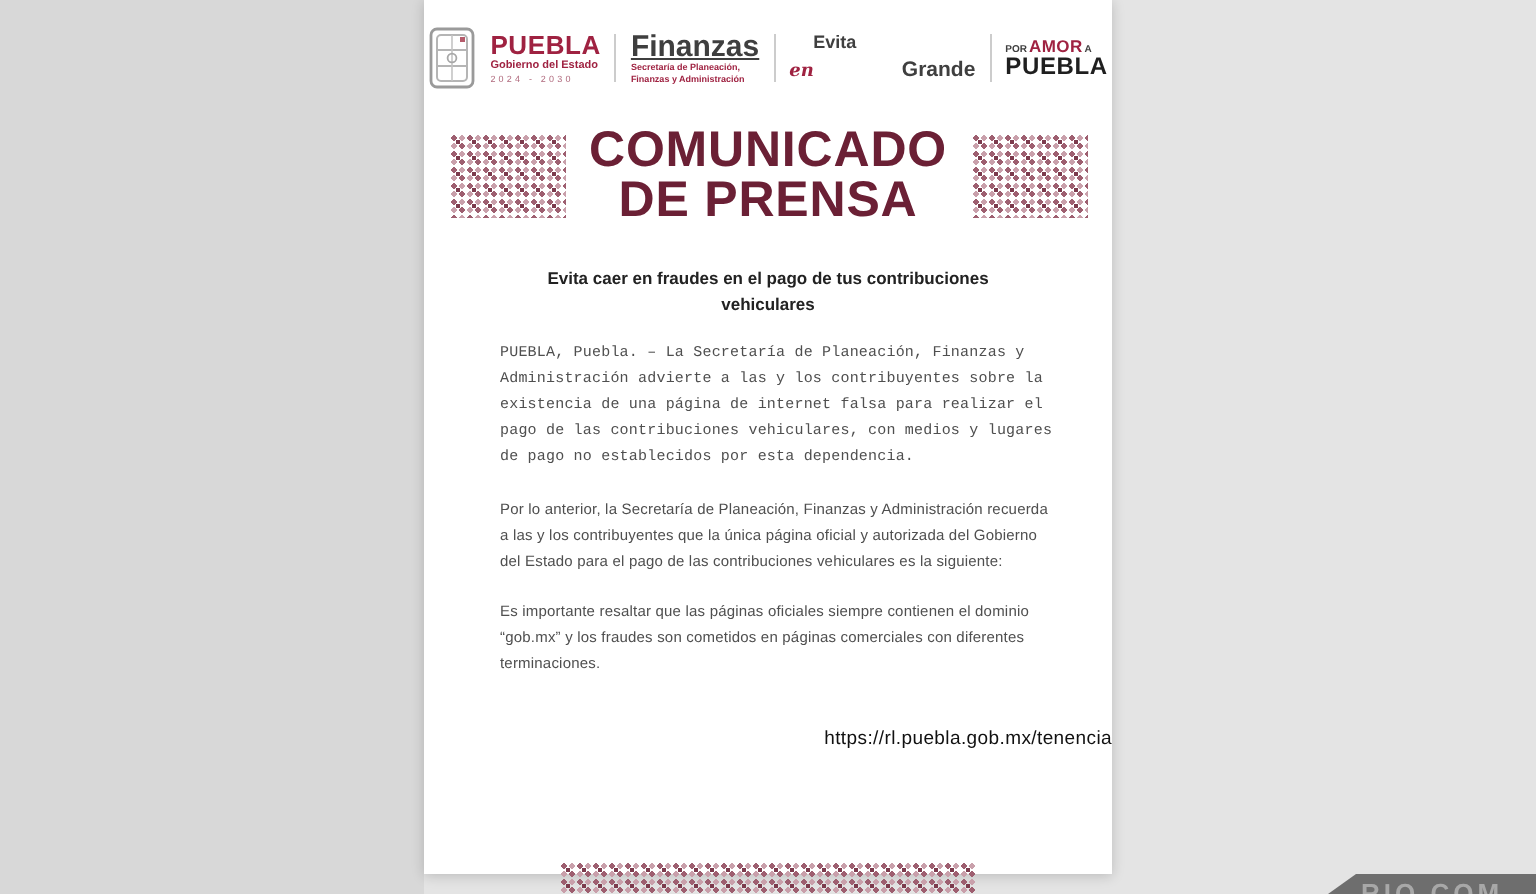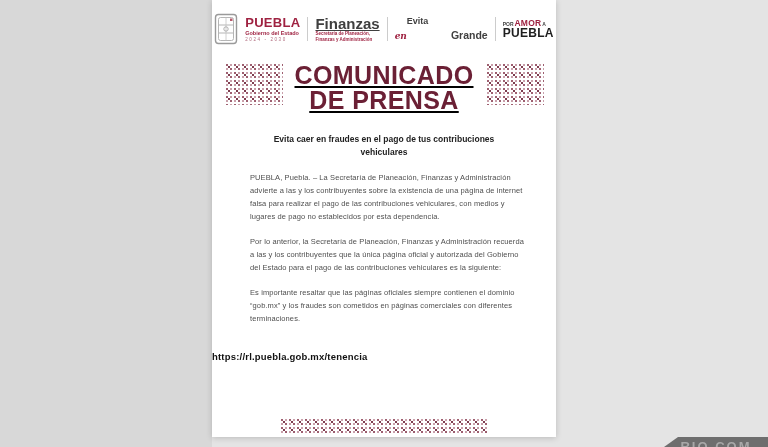--- a/index.html
+++ b/index.html
@@ -39,27 +39,27 @@
     background-image:
       radial-gradient(circle 1.3px at 2px 2px,#9e5f70 100%,transparent 100%),
       radial-gradient(circle 1.3px at 6px 2px,#c9a0ab 100%,transparent 100%),
       radial-gradient(circle 1.3px at 2px 6px,#c9a0ab 100%,transparent 100%),
       radial-gradient(circle 1.3px at 6px 6px,#9e5f70 100%,transparent 100%),
       radial-gradient(circle 1.2px at 4px 4px,#7c3b4d 100%,transparent 100%);
     background-size:8px 8px;
   }
   .pattern-block{width:58px;height:42px;}
   
-  .title-row{display:flex;align-items:flex-start;justify-content:center;gap:12px;margin-top:14px;text-decoration:underline;}
+  .title-row{display:flex;align-items:center;justify-content:center;gap:12px;margin-top:14px;}
   .title{font-size:25px;font-weight:900;color:#6b2035;text-align:center;line-height:.98;letter-spacing:.4px;}
   
   .subtitle{margin:21px auto 0;max-width:252px;text-align:center;font-size:8.5px;font-weight:800;color:#222222;line-height:1.5;}
   .bodycopy p{width:280px;margin:12px 0 0 38px;font-size:7.5px;letter-spacing:.1px;color:#4f4f4f;line-height:13px;}
-  .bodycopy p:first-child{}
-  .url-line{margin-top:26px;text-align:left;font-size:9.5px;font-weight:700;color:#111111;letter-spacing:.2px;}
+  .bodycopy p:first-child{font-family:Liberation Mono, monospace;}
+  .url-line{margin-top:26px;text-align:right;font-size:9.5px;font-weight:400;color:#111111;letter-spacing:.2px;}
   .bottom-strip{width:208px;height:16px;margin:56px auto 0;}
   
   .watermark{
     position:absolute;right:0;bottom:0;width:104px;height:10px;
     background:#6e6e6e;
     clip-path:polygon(14px 0,100% 0,100% 100%,0 100%);
     overflow:hidden;
   }
   .watermark span{
     display:block;text-align:center;

